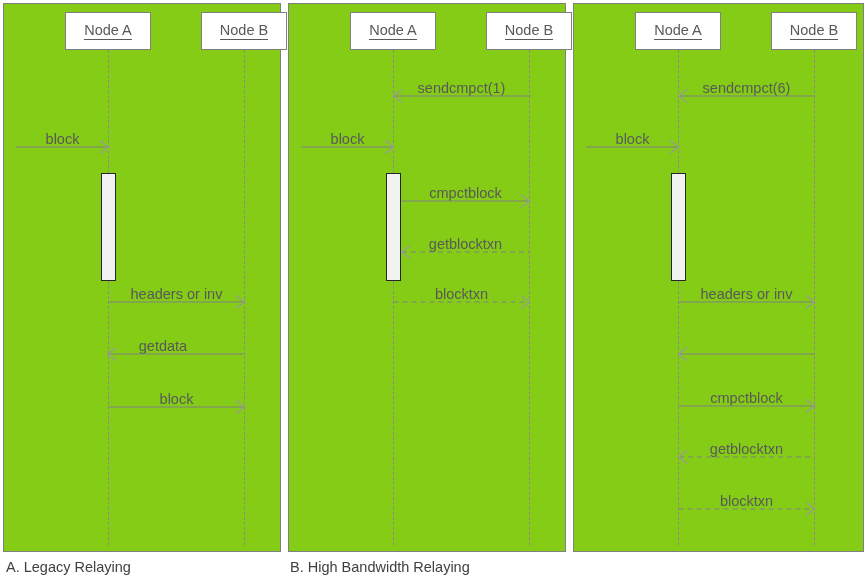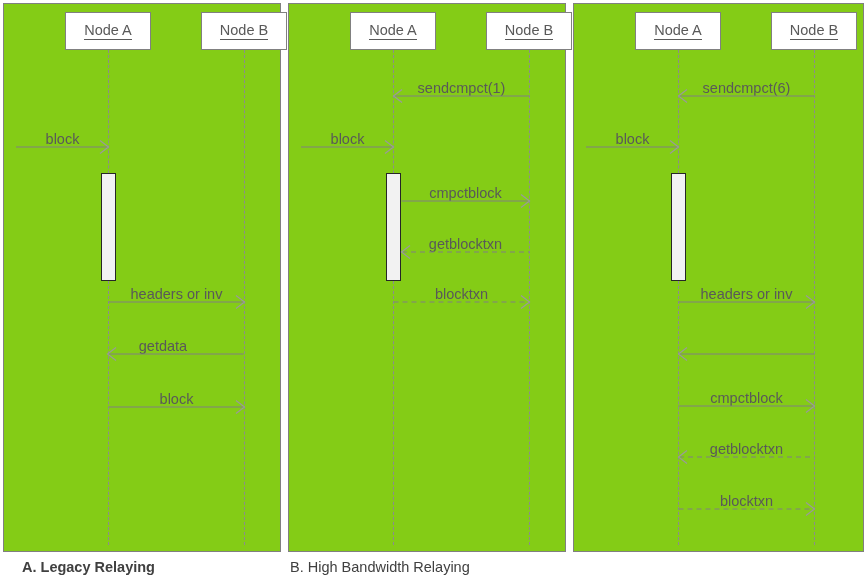--- a/index.html
+++ b/index.html
@@ -10,21 +10,21 @@
     -webkit-font-smoothing:antialiased;
   }
   #root{position:relative;width:867px;height:581px;}
 
   .panel{position:absolute;top:3px;height:549px;border:1px solid #808080;box-sizing:border-box;background:#84cc16;}
   #panel-a{left:3px;width:278px;}
   #panel-b{left:288px;width:278px;}
   #panel-c{left:573px;width:291px;}
 
   .caption{position:absolute;font-size:14.5px;color:#404040;white-space:nowrap;top:559px;}
-  #caption-a{left:22px;font-weight:bold;}
+  #caption-a{left:6px;}
   #caption-b{left:290px;}
   #caption-c{left:575px;}
 
   
   .node-box{
     position:absolute;width:86px;height:38px;
     border:1px solid #808080;background:#ffffff;box-sizing:border-box;
     display:flex;align-items:center;justify-content:center;
   }
   .node-box span{

